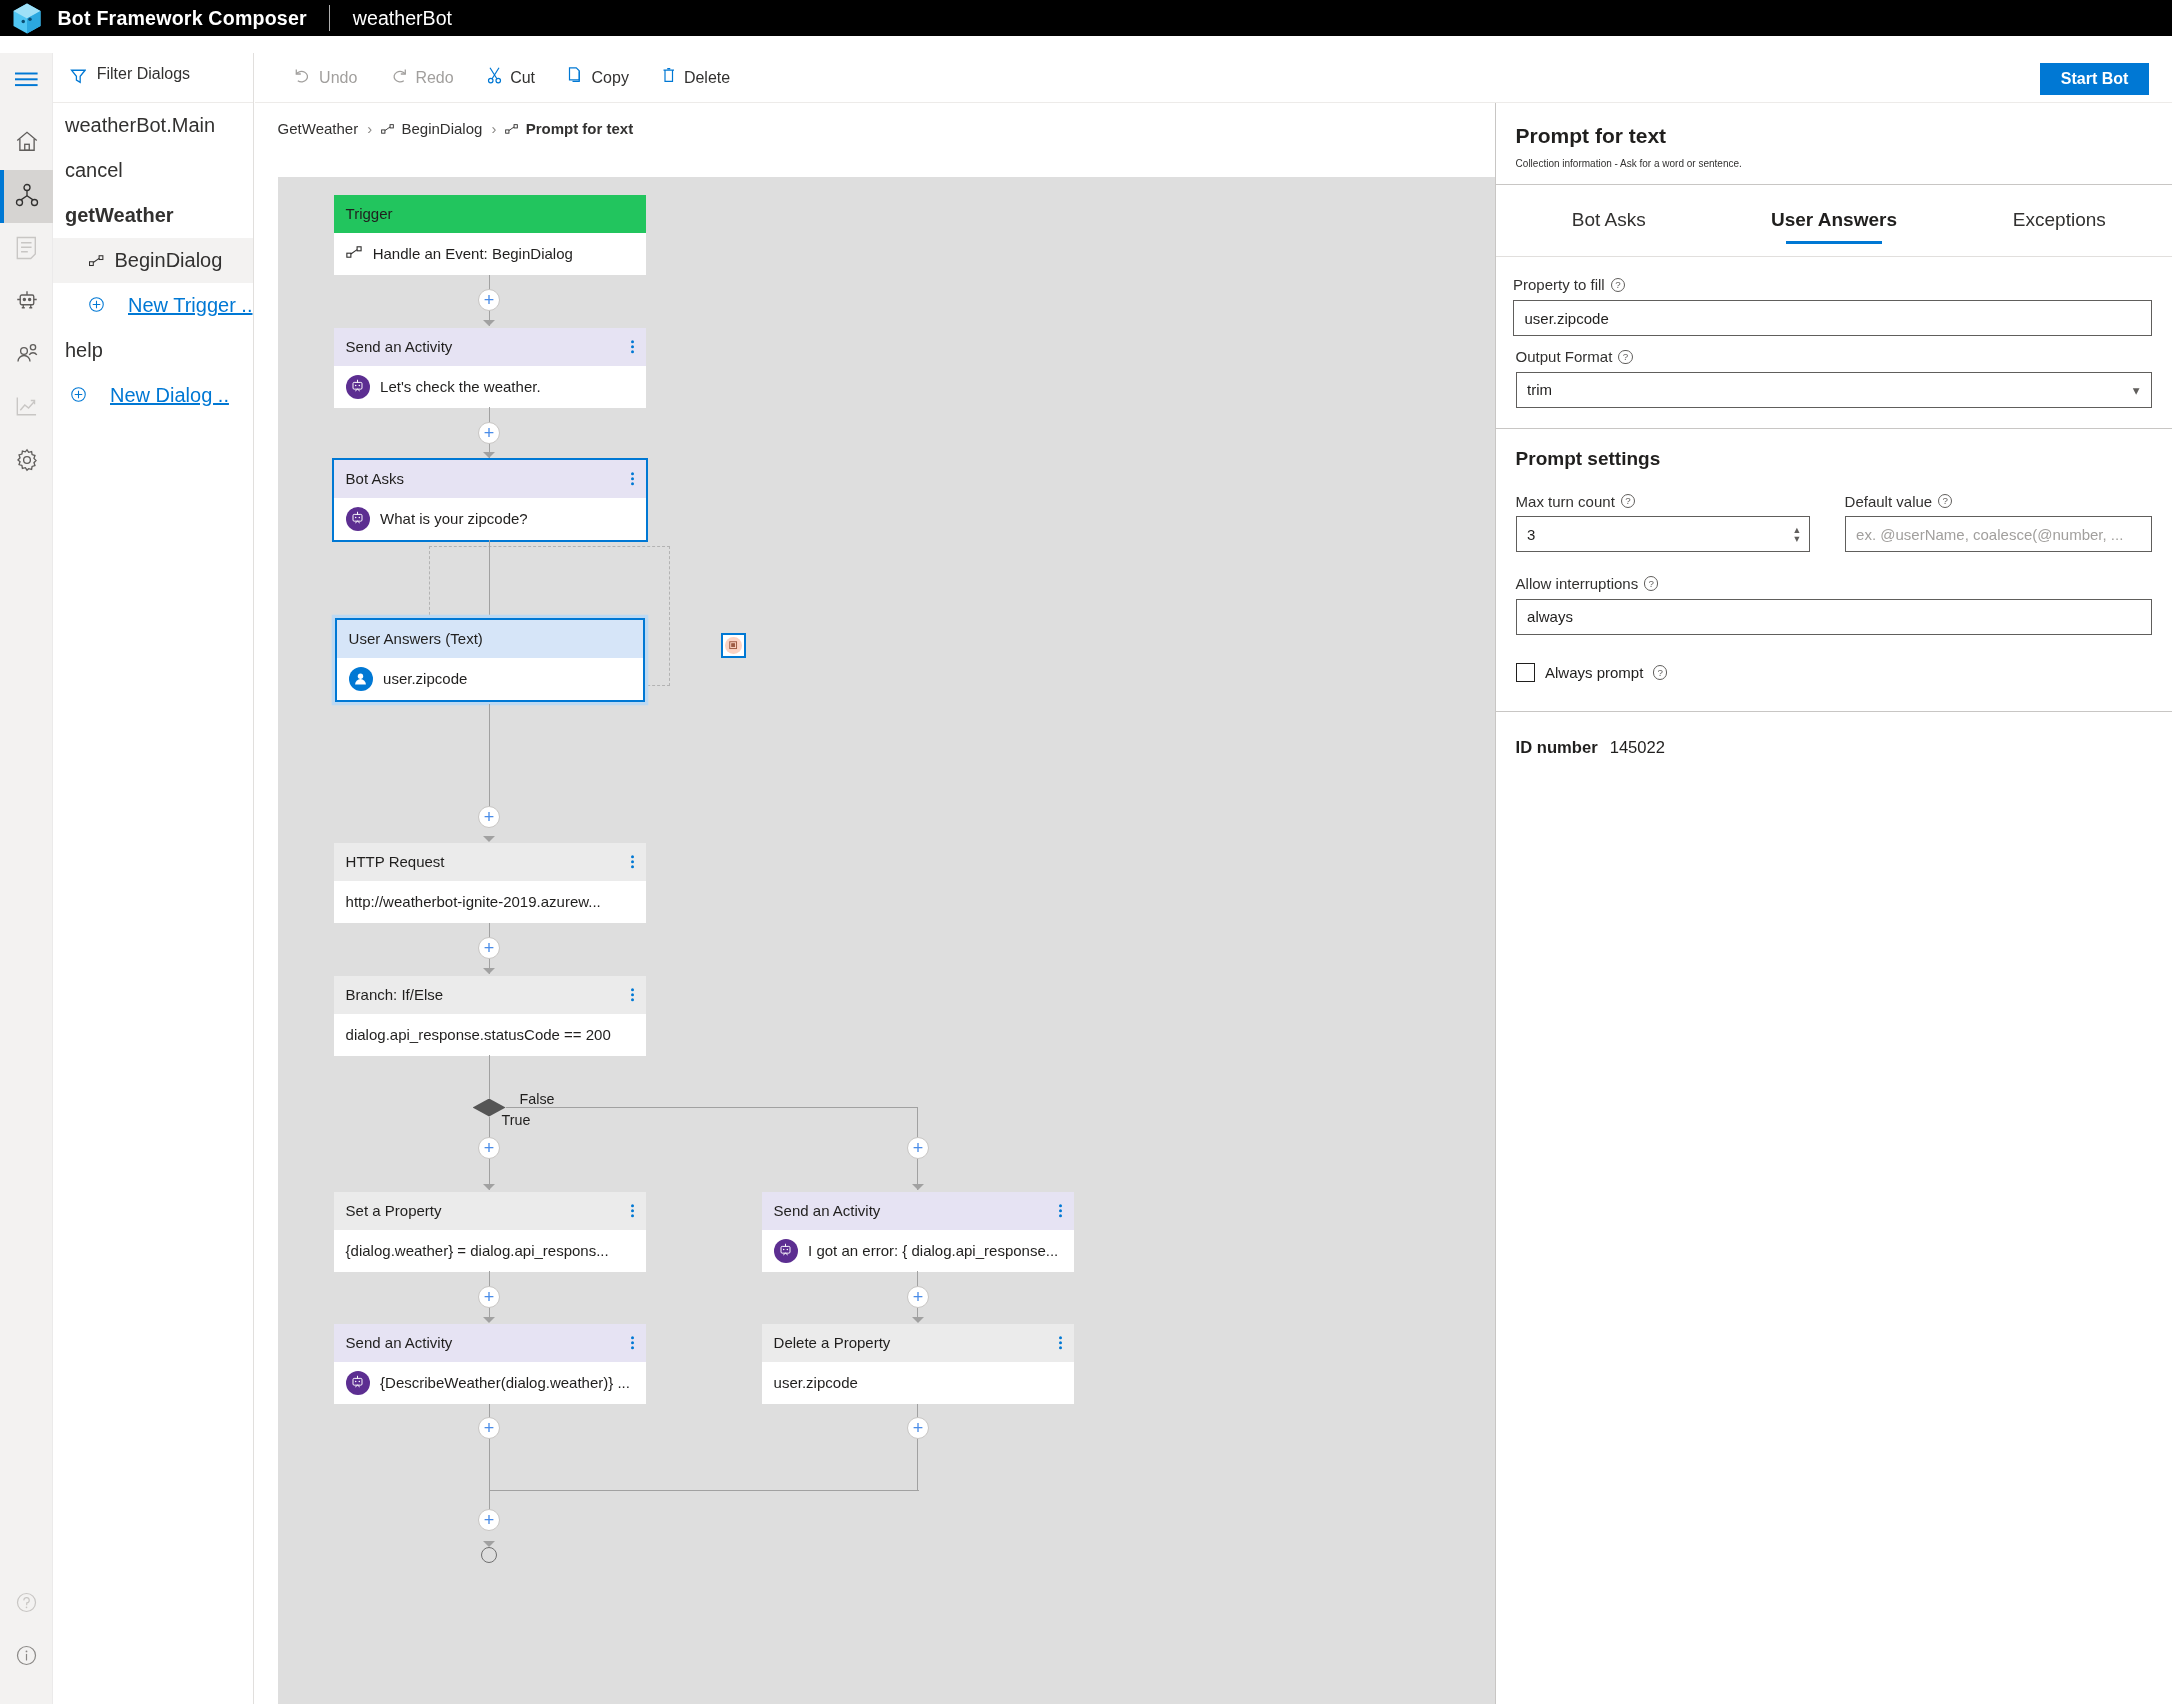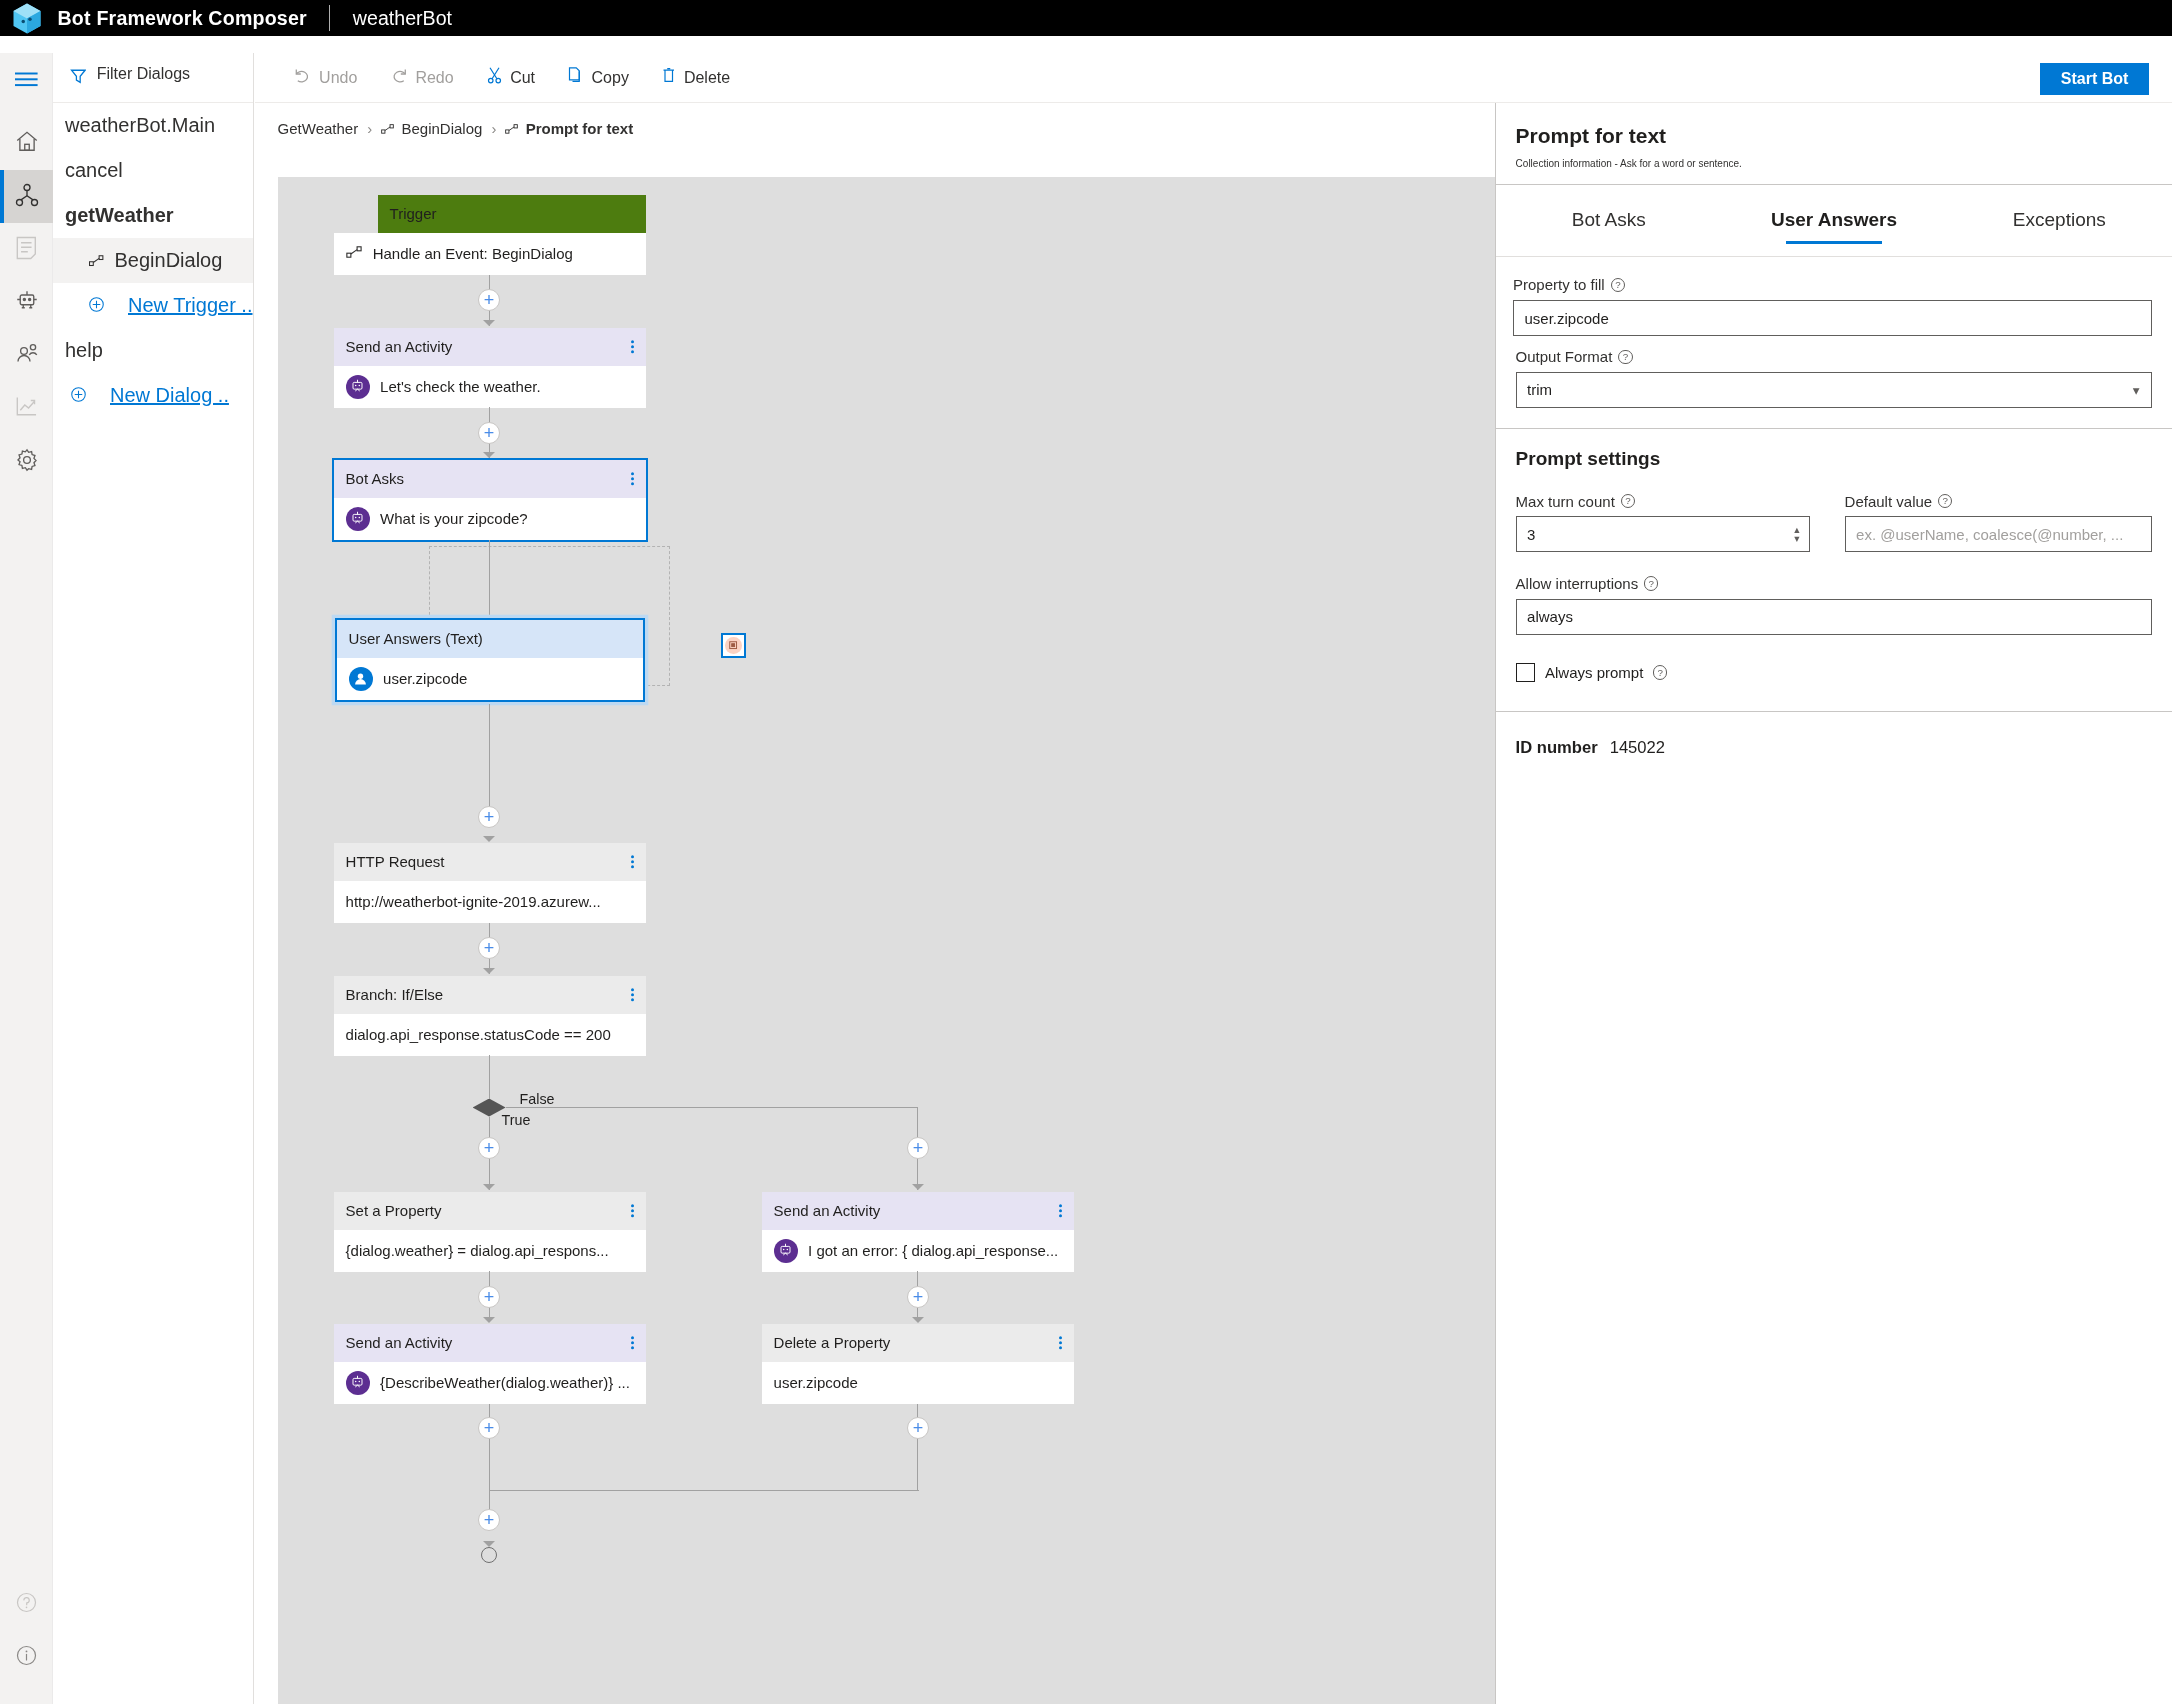--- a/index.html
+++ b/index.html
@@ -105,21 +105,21 @@
   }
   .node .hdr .dots {
     position: absolute; right: 12px; top: 50%; transform: translateY(-50%);
     display: flex; flex-direction: column; gap: 2.3px;
   }
   .node .hdr .dots i { width: 3px; height: 3px; background: #0078d4; border-radius: 50%; display: block; }
   .node .body {
     background: #ffffff; min-height: 42px; display: flex; align-items: center; gap: 10.5px;
     padding: 0 12px; font-size: 15px; color: #201f1e;
   }
-  .hdr.teal { background: #4d7c0f; margin-left: 44px; }
+  .hdr.teal { background: #22c55e; }
   .hdr.lav  { background: #e6e3f3; }
   .hdr.gray { background: #ebebeb; }
   .hdr.blue { background: #d6e5f8; }
 
   .node.sel { outline: 2.3px solid #0078d4; }
   .node.sel2 { outline: 2.3px solid #0078d4; box-shadow: 0 0 0 5.3px #bdd9f2; }
 
   .avatar {
     width: 24px; height: 24px; border-radius: 50%; display: flex; align-items: center;
     justify-content: center; flex: 0 0 24px;

